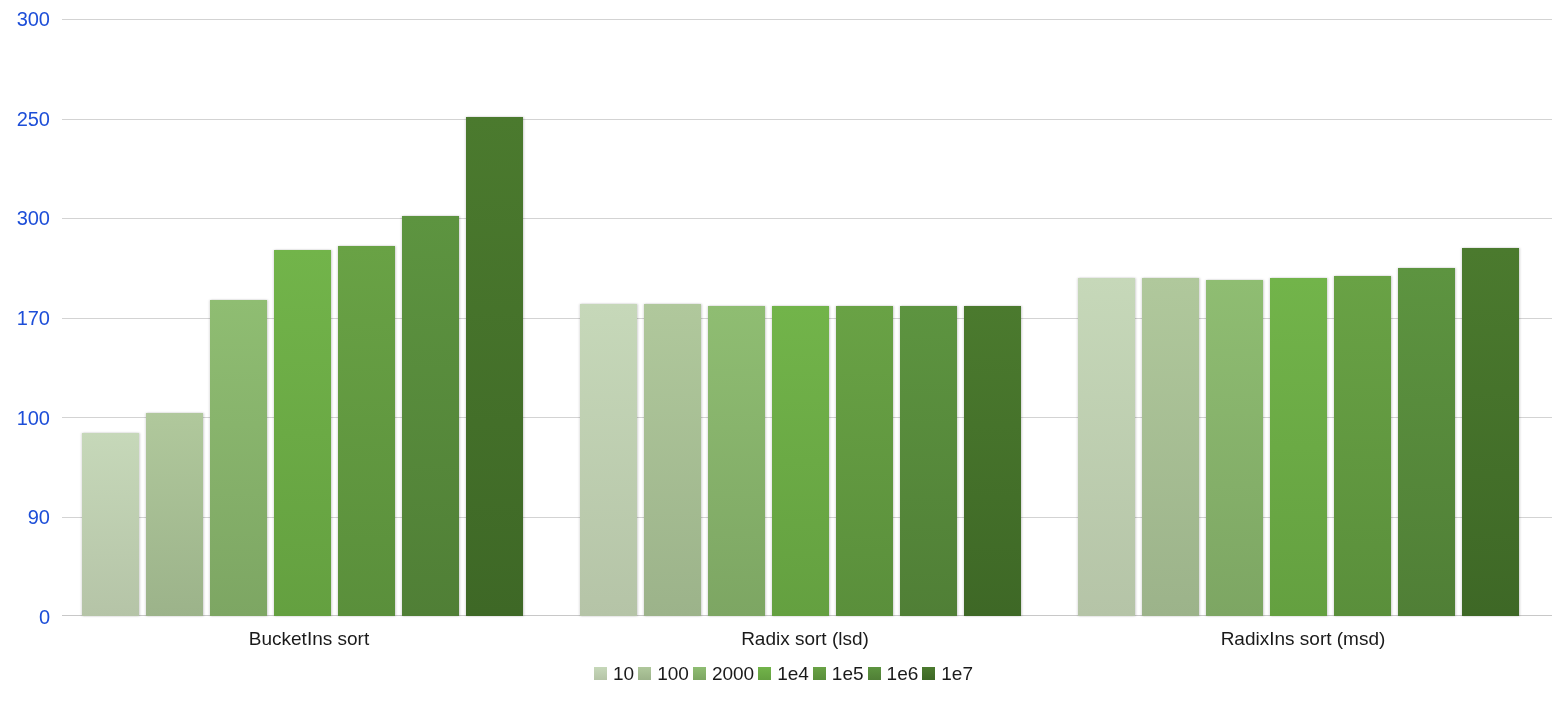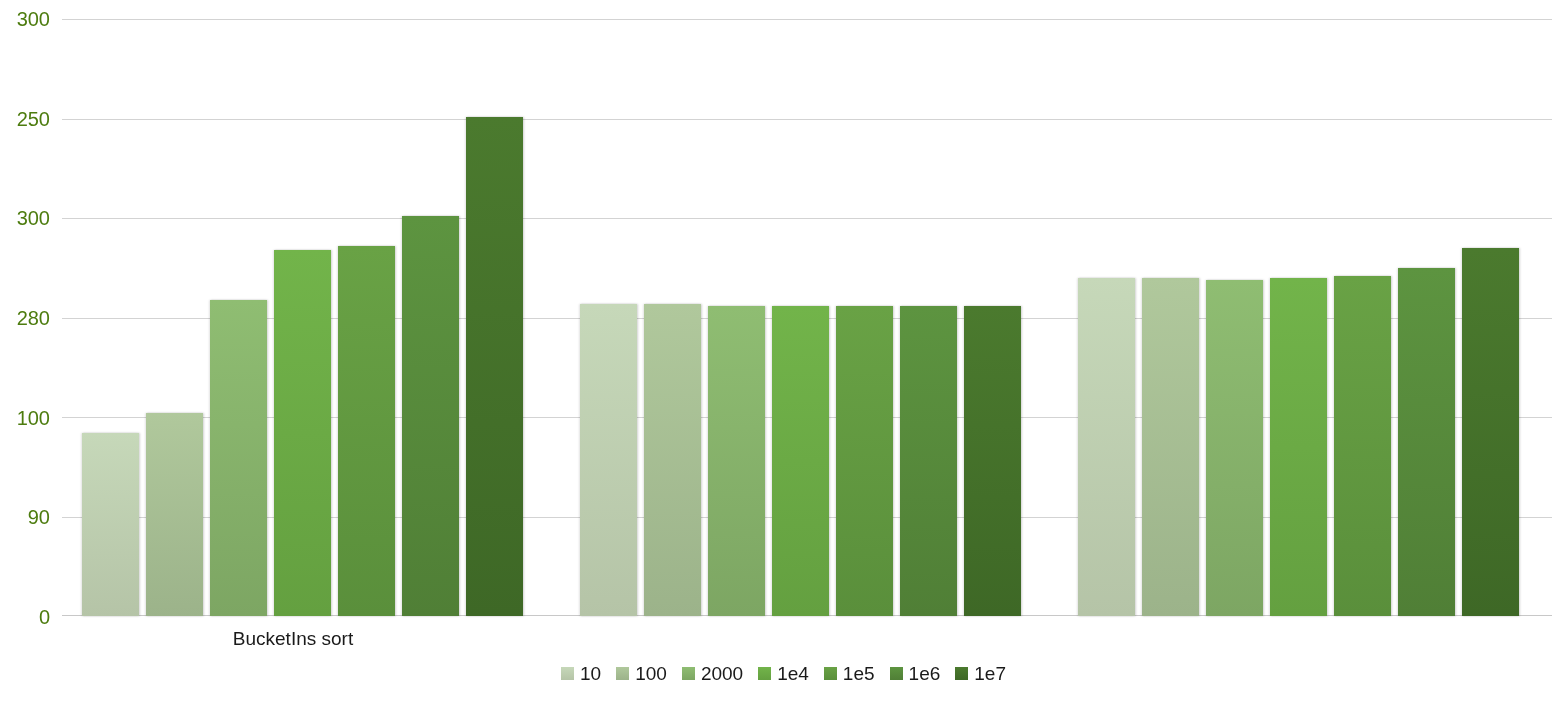--- a/index.html
+++ b/index.html
@@ -40,21 +40,21 @@
   }
 
   
   .y-tick {
     position: absolute;
     right: 1517px;       
     width: 46px;
     text-align: right;
     font-size: 20px;
     line-height: 20px;
-    color: #4d7c0f;
+    color: #1d4ed8;
     letter-spacing: 0px;
   }
 
   
   #bars-layer {
     position: absolute;
     left: 0; top: 0; right: 0; bottom: 0;
   }
   .bar {
     position: absolute;
@@ -75,21 +75,21 @@
 
   
   #legend {
     position: absolute;
     left: 0;
     top: 664px;
     width: 1567px;
     display: flex;
     justify-content: center;
     align-items: center;
-    gap: 15px;
+    gap: 4px;
   }
   .legend-item {
     display: flex;
     align-items: center;
     gap: 6px;
   }
   .legend-swatch {
     width: 13px;
     height: 13px;
     display: inline-block;
@@ -102,21 +102,21 @@
   }
 </style>
 </head>
 <body>
 
 <div id="chart-root">
 
   <div class="y-tick" style="top:9px">300</div>
   <div class="y-tick" style="top:109px">250</div>
   <div class="y-tick" style="top:208px">300</div>
-  <div class="y-tick" style="top:308px">280</div>
+  <div class="y-tick" style="top:308px">170</div>
   <div class="y-tick" style="top:408px">100</div>
   <div class="y-tick" style="top:507px">90</div>
   <div class="y-tick" style="top:607px">0</div>
 
   <div id="plot-area">
     <div class="gridline" style="top:0px"></div>
     <div class="gridline" style="top:99.5px"></div>
     <div class="gridline" style="top:199px"></div>
     <div class="gridline" style="top:298.5px"></div>
     <div class="gridline" style="top:398px"></div>
@@ -141,21 +141,23 @@
         <div class="bar" title="RadixIns sort (msd) / 10: 170" style="left: 1016px; width: 57px; height: 338.3px; background: linear-gradient(rgb(198, 216, 185) 0%, rgb(181, 196, 167) 100%);"></div>
         <div class="bar" title="RadixIns sort (msd) / 100: 170" style="left: 1080px; width: 57px; height: 338.3px; background: linear-gradient(rgb(176, 200, 156) 0%, rgb(156, 179, 138) 100%);"></div>
         <div class="bar" title="RadixIns sort (msd) / 1000: 169" style="left: 1144px; width: 57px; height: 336.31px; background: linear-gradient(rgb(143, 189, 114) 0%, rgb(125, 166, 99) 100%);"></div>
         <div class="bar" title="RadixIns sort (msd) / 1e4: 170" style="left: 1208px; width: 57px; height: 338.3px; background: linear-gradient(rgb(114, 180, 74) 0%, rgb(100, 160, 64) 100%);"></div>
         <div class="bar" title="RadixIns sort (msd) / 1e5: 171" style="left: 1272px; width: 57px; height: 340.29px; background: linear-gradient(rgb(105, 162, 69) 0%, rgb(90, 143, 59) 100%);"></div>
         <div class="bar" title="RadixIns sort (msd) / 1e6: 175" style="left: 1336px; width: 57px; height: 348.25px; background: linear-gradient(rgb(93, 148, 64) 0%, rgb(80, 127, 54) 100%);"></div>
         <div class="bar" title="RadixIns sort (msd) / 1e7: 185" style="left: 1400px; width: 57px; height: 368.15px; background: linear-gradient(rgb(75, 122, 46) 0%, rgb(62, 104, 38) 100%);"></div>
       </div>
   </div>
 
-  <div class="cat-label" style="left:68px;  width:450px;">BucketIns sort</div>
+  <div class="cat-label" style="left:84px;  width:450px;">BucketIns sort</div>
+  <div class="cat-label" style="left:580px; width:450px;">Radix sort (lsd)</div>
+  <div class="cat-label" style="left:1078px;width:450px;">RadixIns sort (msd)</div>
 
   <div id="legend">
       <div class="legend-item">
         <span class="legend-swatch" style="background: linear-gradient(rgb(198, 216, 185) 0%, rgb(181, 196, 167) 100%);"></span>
         <span class="legend-label">10</span>
       </div>
       <div class="legend-item">
         <span class="legend-swatch" style="background: linear-gradient(rgb(176, 200, 156) 0%, rgb(156, 179, 138) 100%);"></span>
         <span class="legend-label">100</span>
       </div>

